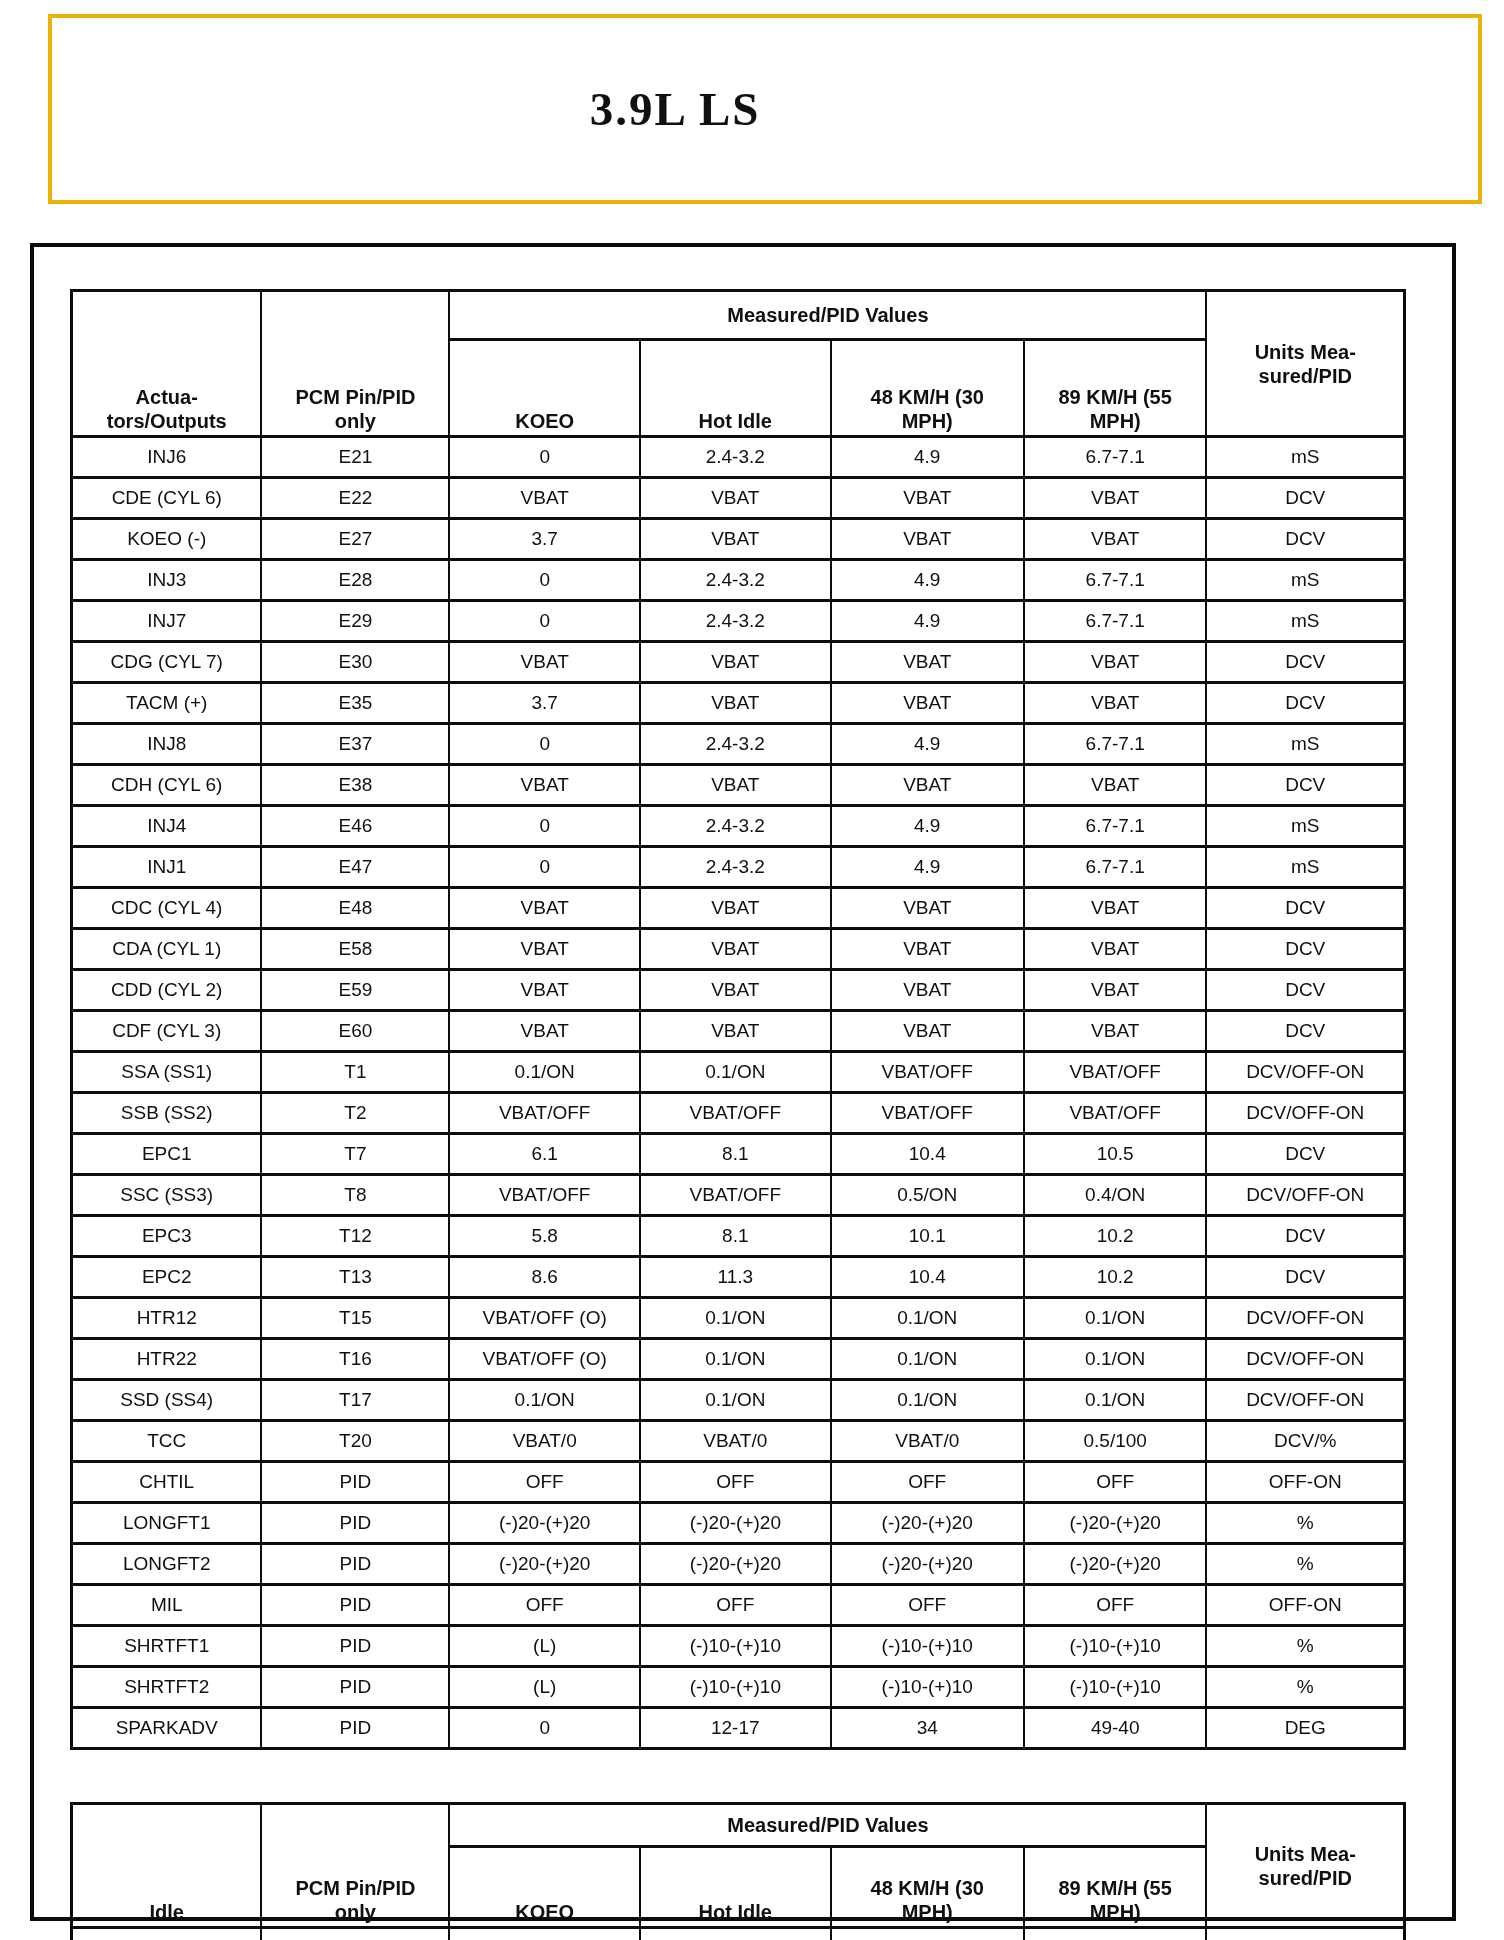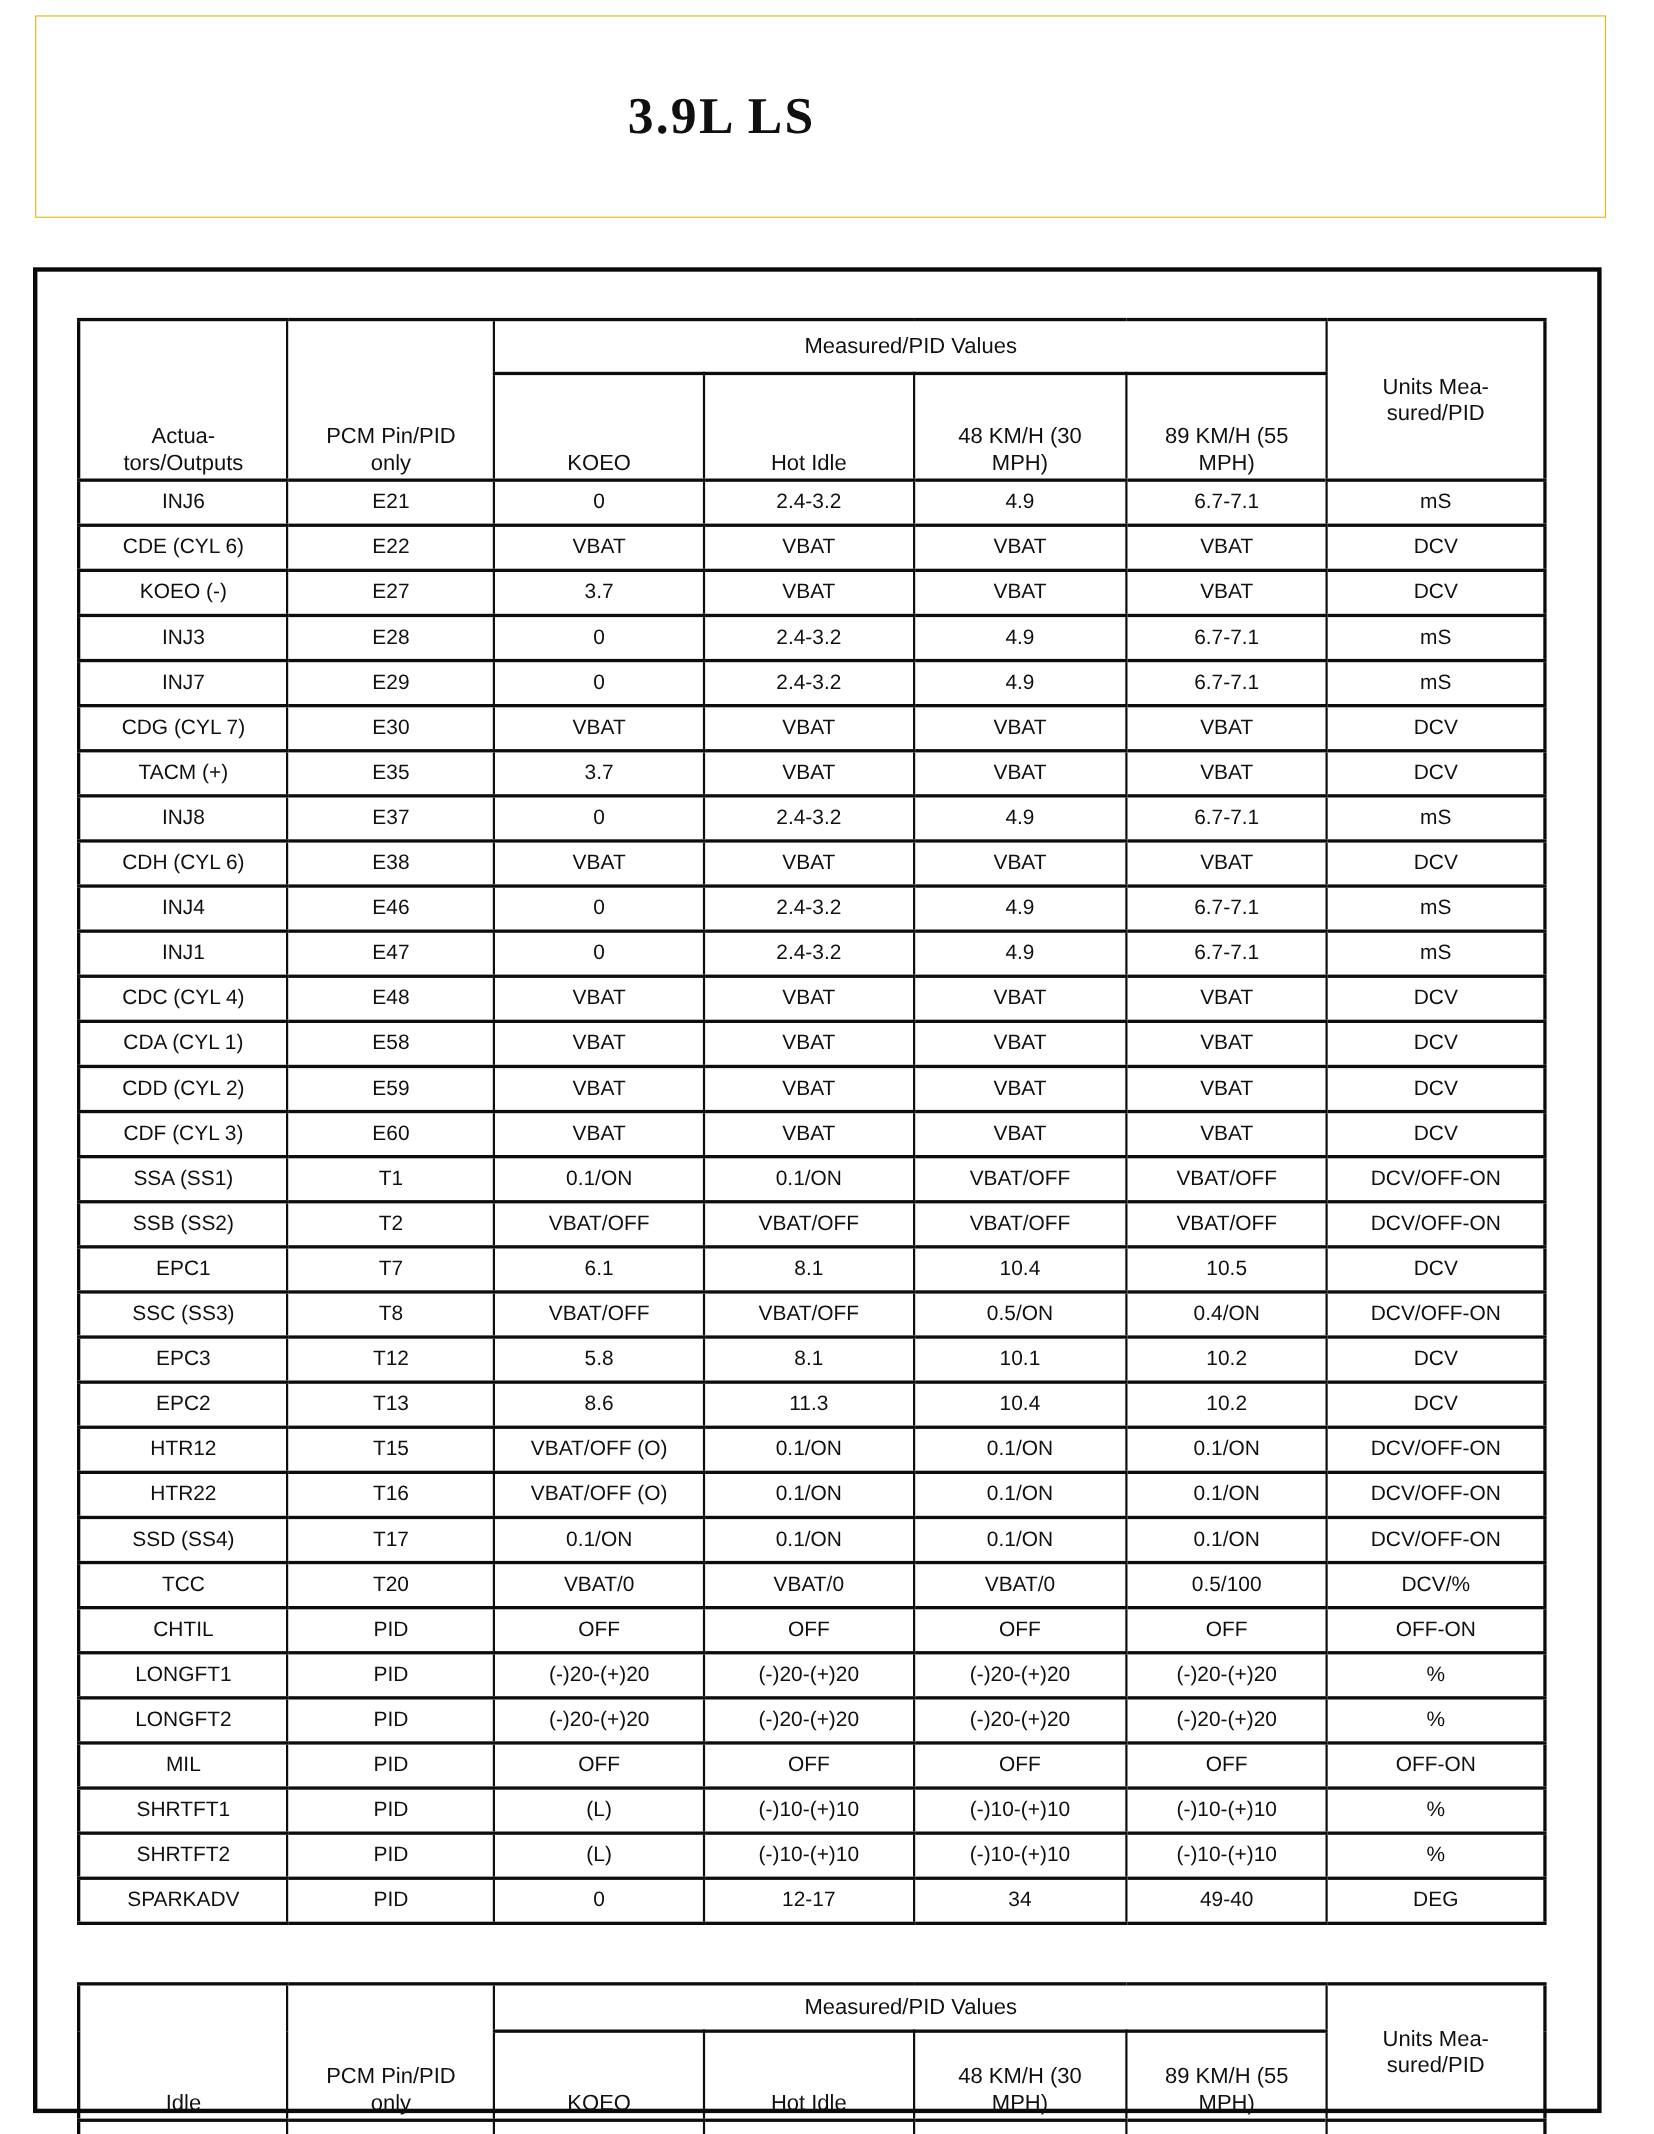--- a/index.html
+++ b/index.html
@@ -13,25 +13,25 @@
   }
   .page {
     position: relative;
     width: 1504px;
     height: 1940px;
     background: #fff;
     overflow: hidden;
   }
   .title-box {
     position: absolute;
-    left: 32px;
+    left: 48px;
     top: 14px;
     width: 1426px;
     height: 182px;
-    border: 1px solid #eab308;
+    border: 4px solid #eab308;
     display: flex;
     align-items: center;
     justify-content: center;
   }
   .page-title {
     font-family: "Liberation Serif", serif;
     font-weight: bold;
     font-size: 47px;
     letter-spacing: 2px;
     transform: translateX(-90px);
@@ -55,21 +55,21 @@
   table.spec th, table.spec td {
     border-left: 2px solid #0d0d0d;
     border-right: 2px solid #0d0d0d;
     border-top: 3px solid #0d0d0d;
     border-bottom: 3px solid #0d0d0d;
     text-align: center;
     overflow: hidden;
   }
   table.spec th {
     font-size: 20px;
-    font-weight: normal;
+    font-weight: bold;
     white-space: pre-line;
     line-height: 1.2;
     padding: 2px 4px;
   }
   table.spec td {
     font-size: 19px;
     padding: 1px 3px;
     white-space: nowrap;
   }
   table.spec.main td { height: 36px; }

